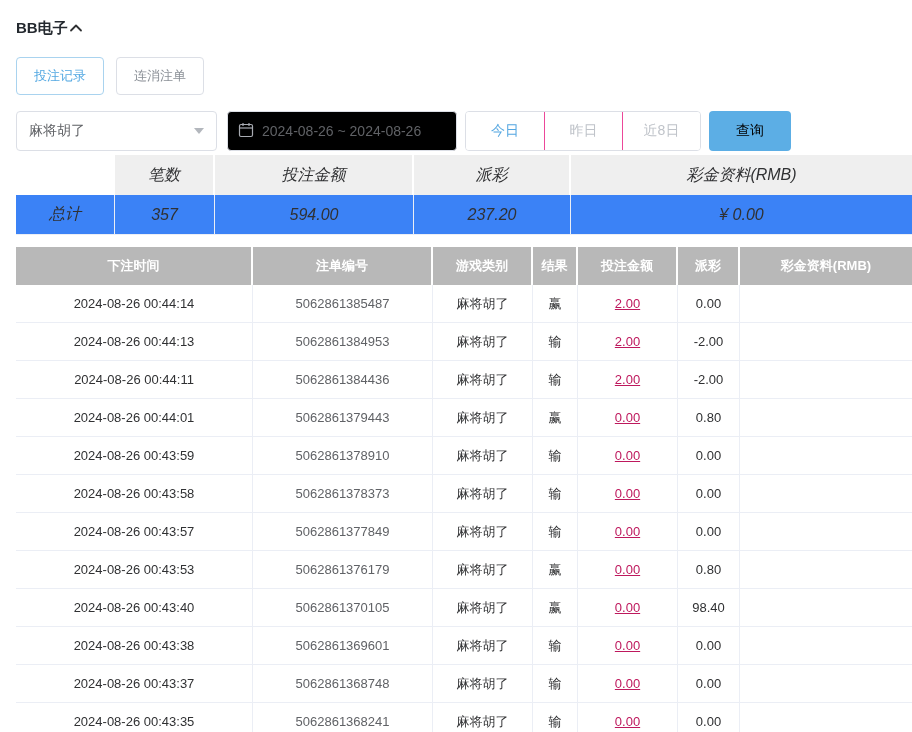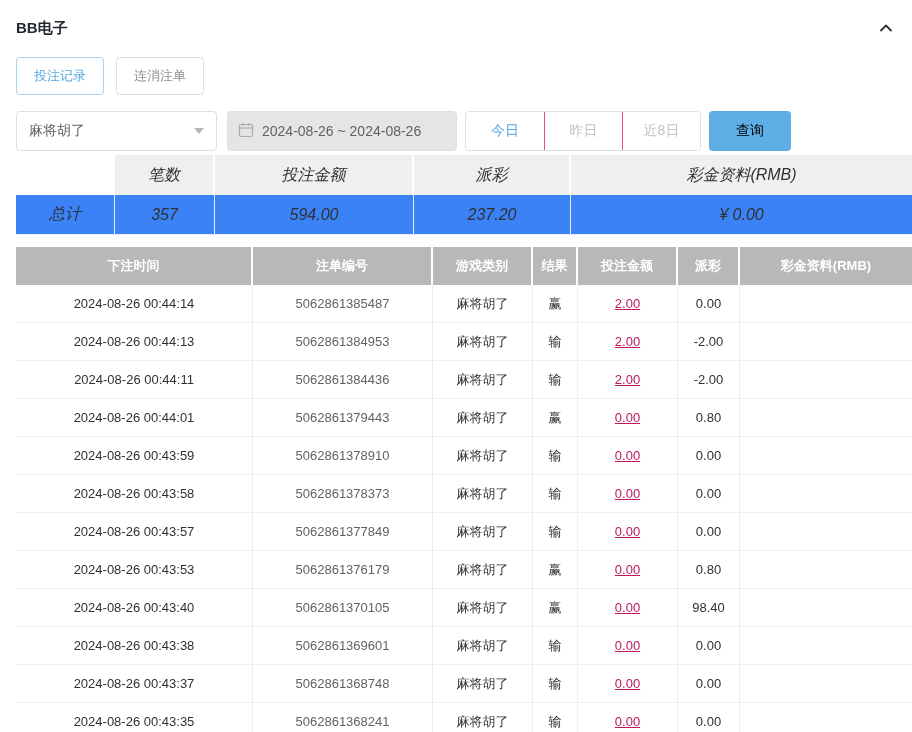--- a/index.html
+++ b/index.html
@@ -6,21 +6,21 @@
   html, body { margin: 0; padding: 0; }
   body {
     width: 912px; height: 732px; overflow: hidden;
     background: #ffffff;
     font-family: "Liberation Sans", sans-serif;
     color: #303133;
   }
   .page { padding: 16px 0 0 16px; }
 
   
-  .header-row { display: flex; justify-content: space-between; align-items: center; padding-right: 18px; height: 24px; }
+  .header-row { display: flex; align-items: center; padding-right: 18px; height: 24px; }
   .page-title { font-size: 15px; font-weight: bold; color: #24292f; }
   .collapse-btn { background: none; border: none; padding: 0; cursor: pointer; line-height: 0; }
 
   
   .tabs { margin-top: 17px; display: flex; gap: 12px; }
   .tab {
     padding: 9px 17px; border: 1px solid #dcdfe6; border-radius: 4px;
     background: #fff; font-size: 13px; color: #8b9097; cursor: pointer;
     font-family: inherit;
   }
@@ -34,21 +34,21 @@
     padding: 0 12px; font-size: 14px; color: #606266; cursor: pointer; background: #fff;
   }
   .caret-down {
     width: 0; height: 0;
     border-left: 5px solid transparent; border-right: 5px solid transparent;
     border-top: 6px solid #b3b7bd;
   }
   .date-picker {
     margin-left: 10px; width: 230px; height: 40px; border: 1px solid #dcdfe6; border-radius: 4px;
     display: flex; align-items: center; gap: 8px; padding: 0 10px;
-    font-size: 14px; color: #606266; cursor: pointer; background: #e5e5e5;
+    font-size: 14px; color: #606266; cursor: pointer; background: #000000;
   }
   .quick-group {
     margin-left: 8px; display: flex; height: 40px;
     border: 1px solid #dcdfe6; border-radius: 4px; overflow: hidden; background: #fff;
   }
   .quick-btn {
     width: 78px; border: none; border-left: 1px solid #ec4899;
     background: #fff; font-size: 14px; color: #bfc3c9; cursor: pointer;
     font-family: inherit;
   }

